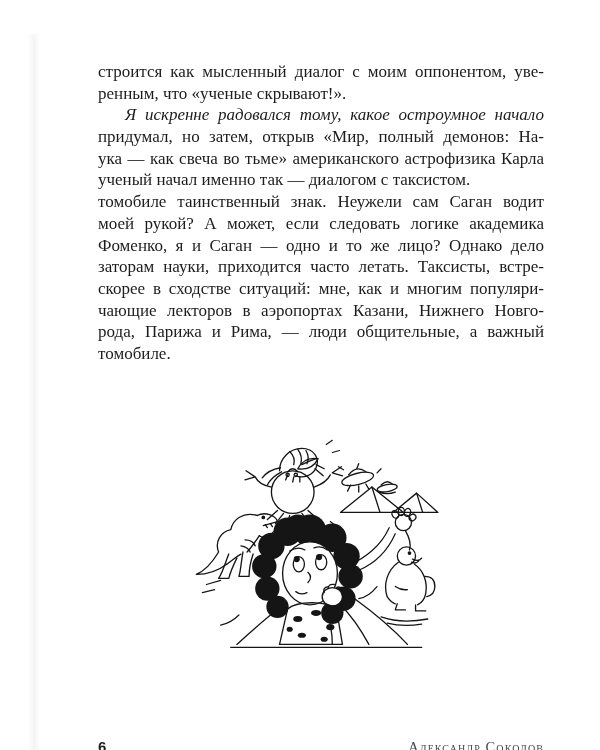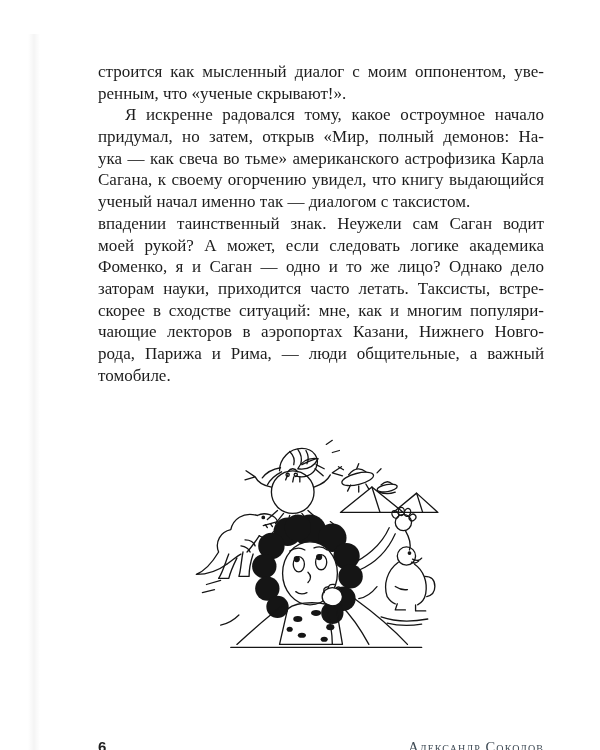--- a/index.html
+++ b/index.html
@@ -3,21 +3,21 @@
 <meta charset="utf-8">
 <style>
   html,body{margin:0;padding:0;background:#fff;}
   .page{position:relative;width:600px;height:750px;background:#ffffff;overflow:hidden;
         font-family:"Liberation Serif", serif;margin-top:34px;}
   .scan-gutter{position:absolute;left:28px;top:0;width:12px;height:750px;
         background:linear-gradient(to right, rgba(0,0,0,0), rgba(0,0,0,0.045), rgba(0,0,0,0));}
   .body-text{position:absolute;left:98px;top:27px;width:446px;
         font-size:17px;line-height:21.7px;color:#1c1c1c;}
   .line{text-align:justify;text-align-last:justify;height:21.7px;overflow:hidden;}
-  .line.indent{text-indent:27px;}
+  .line.indent{text-indent:27px;font-style:italic;}
   .line.end{text-align-last:left;}
   .illustration{position:absolute;left:178px;top:400px;width:266px;height:234px;}
   .illustration svg{display:block;}
   .footer{position:absolute;left:98px;top:704px;width:446px;}
   .footer-row{display:flex;justify-content:space-between;align-items:baseline;}
   .page-num{font-family:"Liberation Sans", sans-serif;font-weight:bold;
         font-size:15px;color:#1f1f1f;}
   .running-title{font-family:Liberation Serif, serif;font-size:14.5px;
         color:#3e4a54;font-variant:small-caps;letter-spacing:1.1px;}
   .footer-rule{margin-top:7px;height:1px;background:#dedede;}
@@ -28,23 +28,22 @@
 <div class="page">
 
   <div class="scan-gutter"></div>
 
   <div class="body-text">
       <div class="line">строится как мысленный диалог с моим оппонентом, уве-</div>
       <div class="line end">ренным, что «ученые скрывают!».</div>
       <div class="line indent">Я искренне радовался тому, какое остроумное начало</div>
       <div class="line">придумал, но затем, открыв «Мир, полный демонов: На-</div>
       <div class="line">ука — как свеча во тьме» американского астрофизика Карла</div>
-      <div class="line">Сагана, к своему огорчению увидел, что книгу выдающийся</div>
       <div class="line end">ученый начал именно так — диалогом с таксистом.</div>
-      <div class="line">впадении таинственный знак. Неужели сам Саган водит</div>
+      <div class="line">томобиле таинственный знак. Неужели сам Саган водит</div>
       <div class="line">моей рукой? А может, если следовать логике академика</div>
       <div class="line">Фоменко, я и Саган — одно и то же лицо? Однако дело</div>
       <div class="line">заторам науки, приходится часто летать. Таксисты, встре-</div>
       <div class="line">скорее в сходстве ситуаций: мне, как и многим популяри-</div>
       <div class="line">чающие лекторов в аэропортах Казани, Нижнего Новго-</div>
       <div class="line">рода, Парижа и Рима, — люди общительные, а важный</div>
       <div class="line end">томобиле.</div>
     </div>
 
   <div class="illustration">

